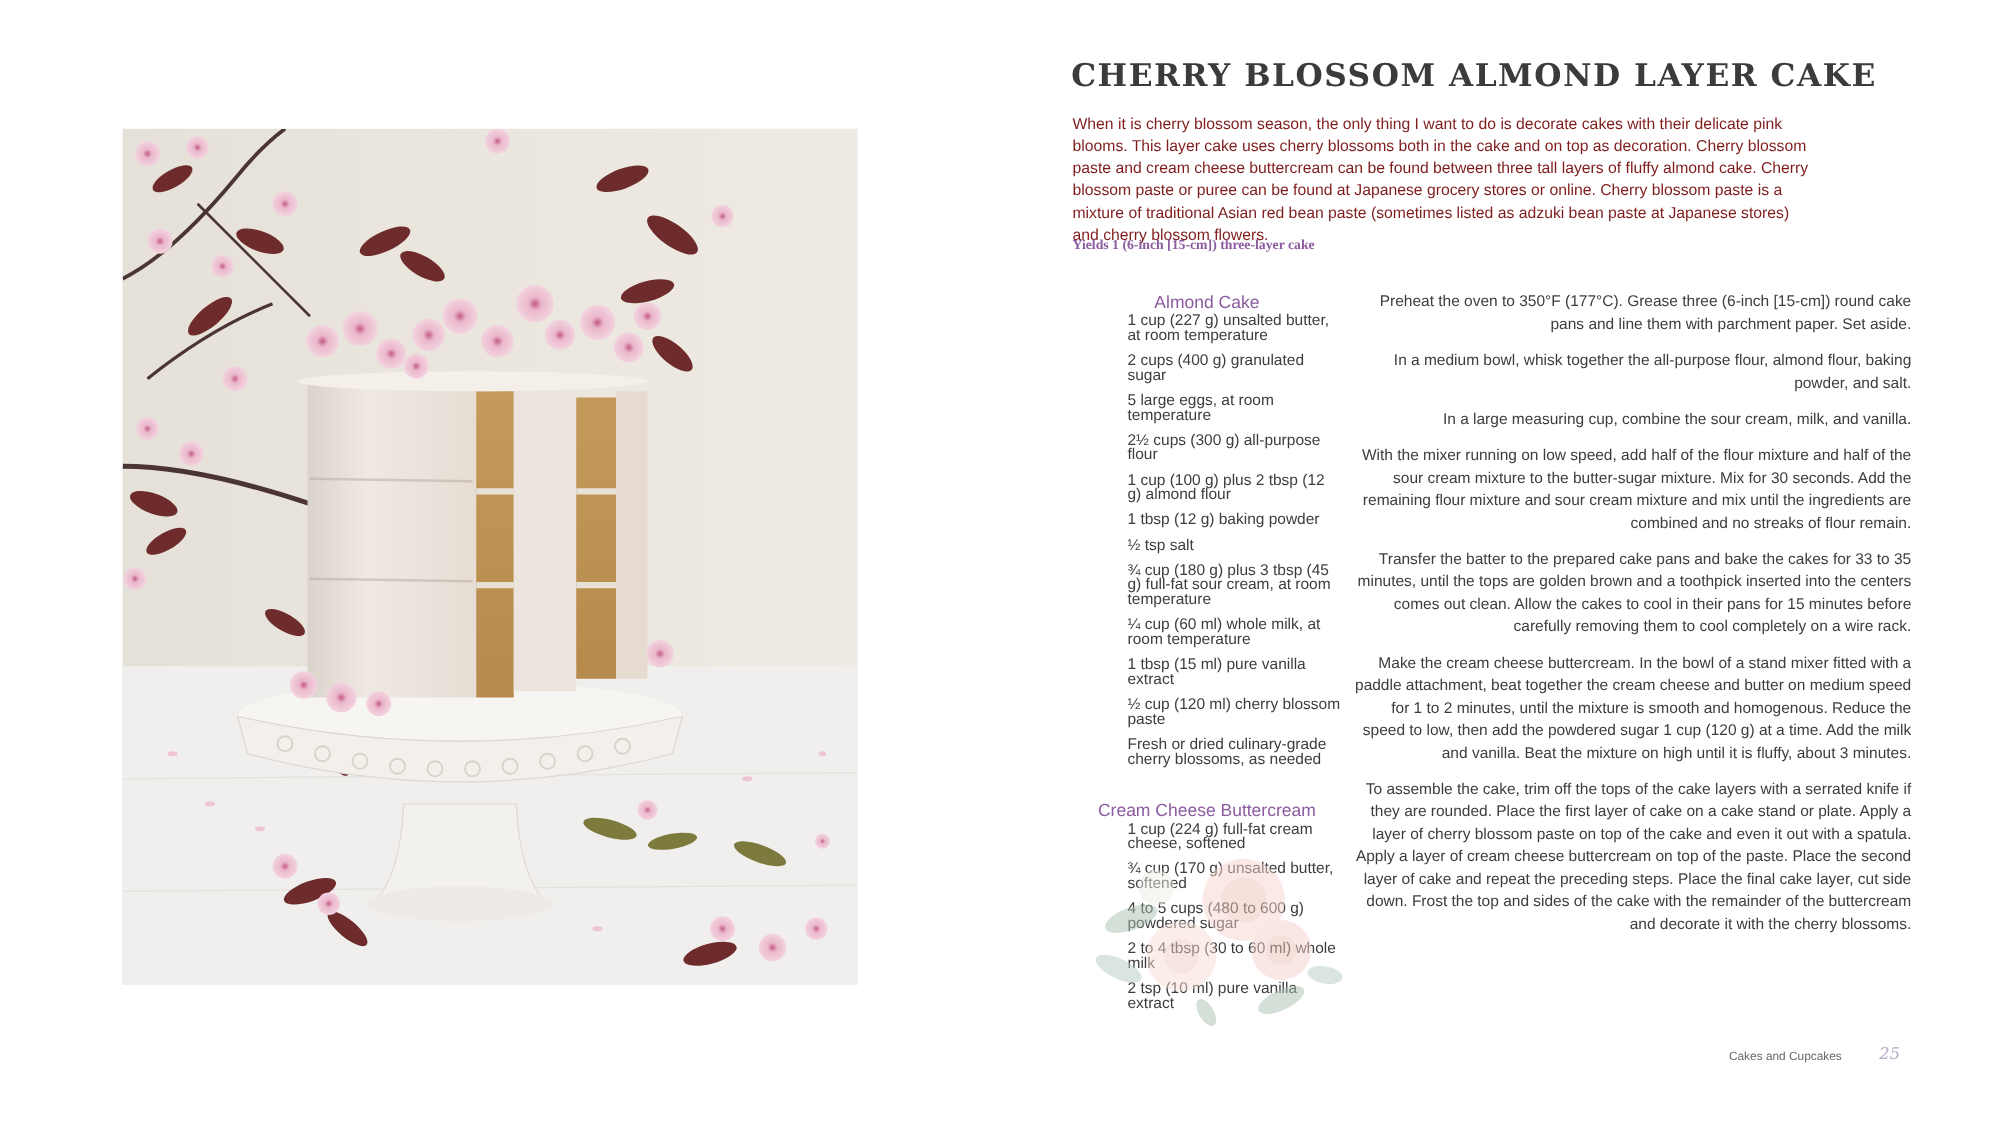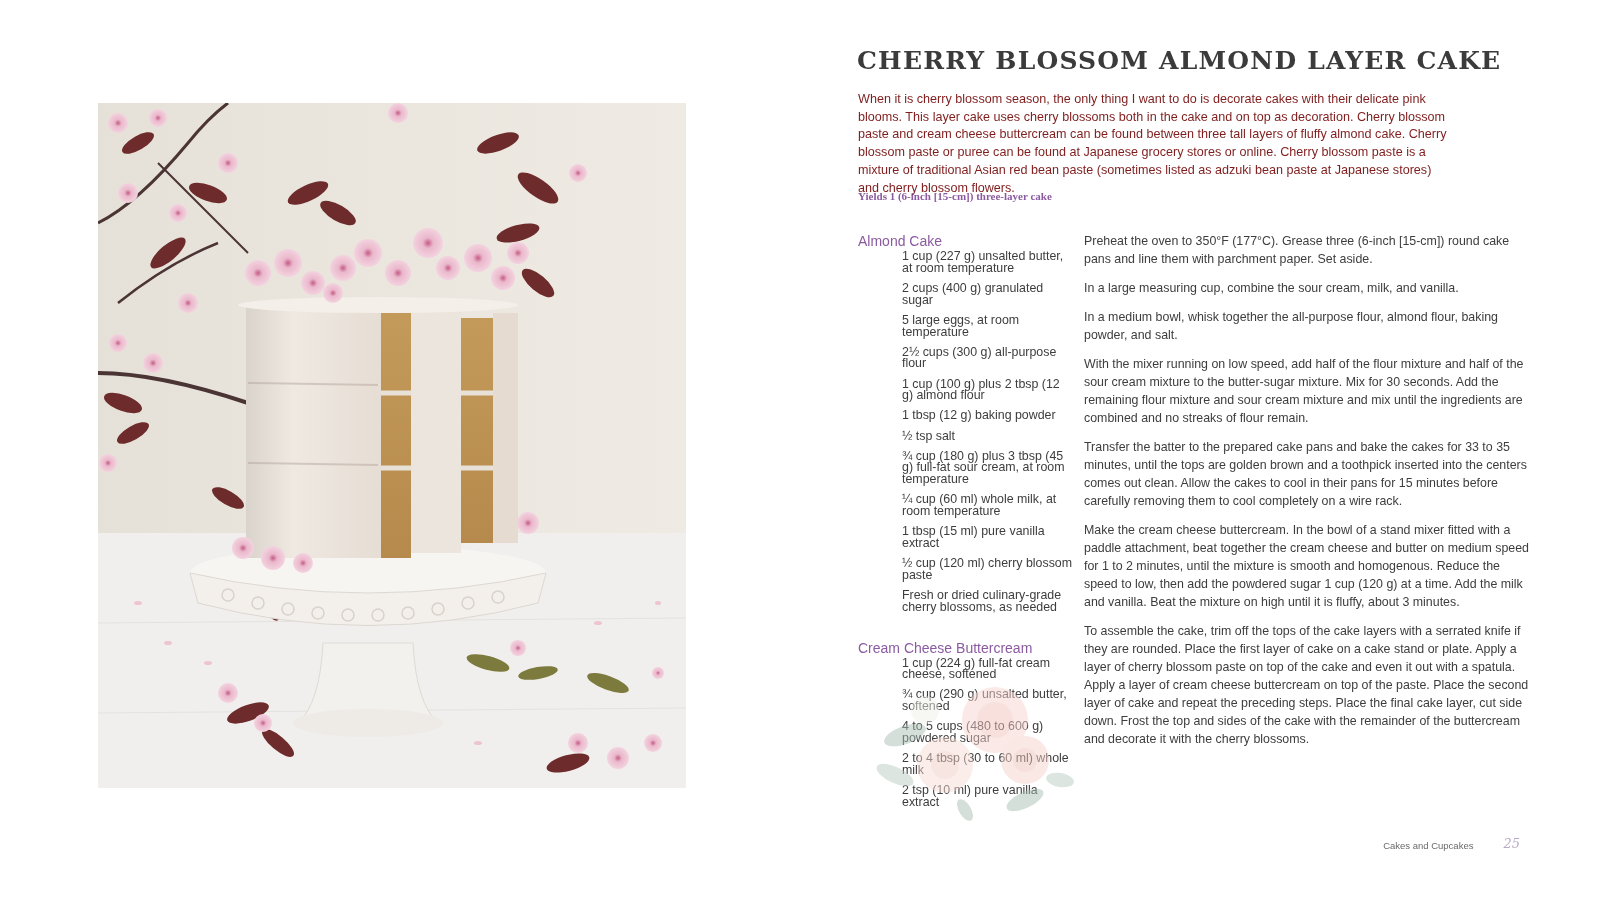--- a/index.html
+++ b/index.html
@@ -33,31 +33,31 @@
       font-family: Liberation Serif, serif; font-size: 11px;
       color: #8b5ba0; font-weight: bold;
     }
 
     .ingredients {
       position: absolute; left: 858px; top: 233px; width: 215px;
       font-family: "Liberation Sans", sans-serif; font-size: 12.4px;
       color: #3d3d3d;
     }
     .ing-heading {
-      font-size: 14px; color: #8b5ba0; line-height: 17px; margin-bottom: 1px;
+      font-size: 14px; color: #8b5ba0; line-height: 17px; margin-bottom: 1px; text-align: center;
     }
     .ing-item { line-height: 11.8px; margin-bottom: 8.3px; margin-left: 44px; }
     .ing-group + .ing-group { margin-top: 26px; }
 
     .directions {
       position: absolute; left: 1084px; top: 233px; width: 445px;
       font-family: "Liberation Sans", sans-serif; font-size: 12.4px;
       line-height: 17.9px; color: #3d3d3d;
     }
-    .directions p { margin-bottom: 11.3px; }
+    .directions p { margin-bottom: 11.3px; text-align: right; }
 
     .floral {
       position: absolute; left: 865px; top: 680px; width: 215px; height: 150px;
       opacity: 0.55; pointer-events: none;
     }
 
     .footer {
       position: absolute; top: 836px; right: 80px;
       display: flex; align-items: flex-end; gap: 30px;
       font-family: "Liberation Sans", sans-serif;
@@ -234,21 +234,21 @@
       <div class="ing-item">½ tsp salt</div>
       <div class="ing-item">¾ cup (180 g) plus 3 tbsp (45 g) full-fat sour cream, at room temperature</div>
       <div class="ing-item">¼ cup (60 ml) whole milk, at room temperature</div>
       <div class="ing-item">1 tbsp (15 ml) pure vanilla extract</div>
       <div class="ing-item">½ cup (120 ml) cherry blossom paste</div>
       <div class="ing-item">Fresh or dried culinary-grade cherry blossoms, as needed</div>
     </div>
     <div class="ing-group">
       <div class="ing-heading">Cream Cheese Buttercream</div>
       <div class="ing-item">1 cup (224 g) full-fat cream cheese, softened</div>
-      <div class="ing-item">¾ cup (290 g) unsalted butter, softened</div>
+      <div class="ing-item">¾ cup (170 g) unsalted butter, softened</div>
       <div class="ing-item">4 to 5 cups (480 to 600 g) powdered sugar</div>
       <div class="ing-item">2 to 4 tbsp (30 to 60 ml) whole milk</div>
       <div class="ing-item">2 tsp (10 ml) pure vanilla extract</div>
     </div>
   </div>
 
   <svg class="floral" viewBox="0 0 215 150">
     <g opacity="0.9">
       <ellipse cx="40" cy="55" rx="22" ry="9" fill="#a9bfb2" transform="rotate(-20 40 55)"></ellipse>
       <ellipse cx="30" cy="95" rx="20" ry="8" fill="#b9cbbf" transform="rotate(25 30 95)"></ellipse>
@@ -260,22 +260,22 @@
       <circle cx="80" cy="85" r="28" fill="#f6dcd5"></circle>
       <circle cx="80" cy="85" r="14" fill="#efcbc3"></circle>
       <circle cx="160" cy="80" r="24" fill="#f4d0cb"></circle>
       <circle cx="160" cy="80" r="12" fill="#edc0b9"></circle>
       <circle cx="60" cy="30" r="14" fill="#eef0e8"></circle>
     </g>
   </svg>
 
   <div class="directions">
     <p>Preheat the oven to 350°F (177°C). Grease three (6-inch [15-cm]) round cake pans and line them with parchment paper. Set aside.</p>
+    <p>In a medium bowl, whisk together the all-purpose flour, almond flour, baking powder, and salt.</p>
     <p>In a large measuring cup, combine the sour cream, milk, and vanilla.</p>
-    <p>In a medium bowl, whisk together the all-purpose flour, almond flour, baking powder, and salt.</p>
     <p>With the mixer running on low speed, add half of the flour mixture and half of the sour cream mixture to the butter-sugar mixture. Mix for 30 seconds. Add the remaining flour mixture and sour cream mixture and mix until the ingredients are combined and no streaks of flour remain.</p>
     <p>Transfer the batter to the prepared cake pans and bake the cakes for 33 to 35 minutes, until the tops are golden brown and a toothpick inserted into the centers comes out clean. Allow the cakes to cool in their pans for 15 minutes before carefully removing them to cool completely on a wire rack.</p>
     <p>Make the cream cheese buttercream. In the bowl of a stand mixer fitted with a paddle attachment, beat together the cream cheese and butter on medium speed for 1 to 2 minutes, until the mixture is smooth and homogenous. Reduce the speed to low, then add the powdered sugar 1 cup (120 g) at a time. Add the milk and vanilla. Beat the mixture on high until it is fluffy, about 3 minutes.</p>
     <p>To assemble the cake, trim off the tops of the cake layers with a serrated knife if they are rounded. Place the first layer of cake on a cake stand or plate. Apply a layer of cherry blossom paste on top of the cake and even it out with a spatula. Apply a layer of cream cheese buttercream on top of the paste. Place the second layer of cake and repeat the preceding steps. Place the final cake layer, cut side down. Frost the top and sides of the cake with the remainder of the buttercream and decorate it with the cherry blossoms.</p>
   </div>
 
   <div class="footer">
     <span class="footer-section">Cakes and Cupcakes</span>
     <span class="footer-page">25</span>
   </div>

